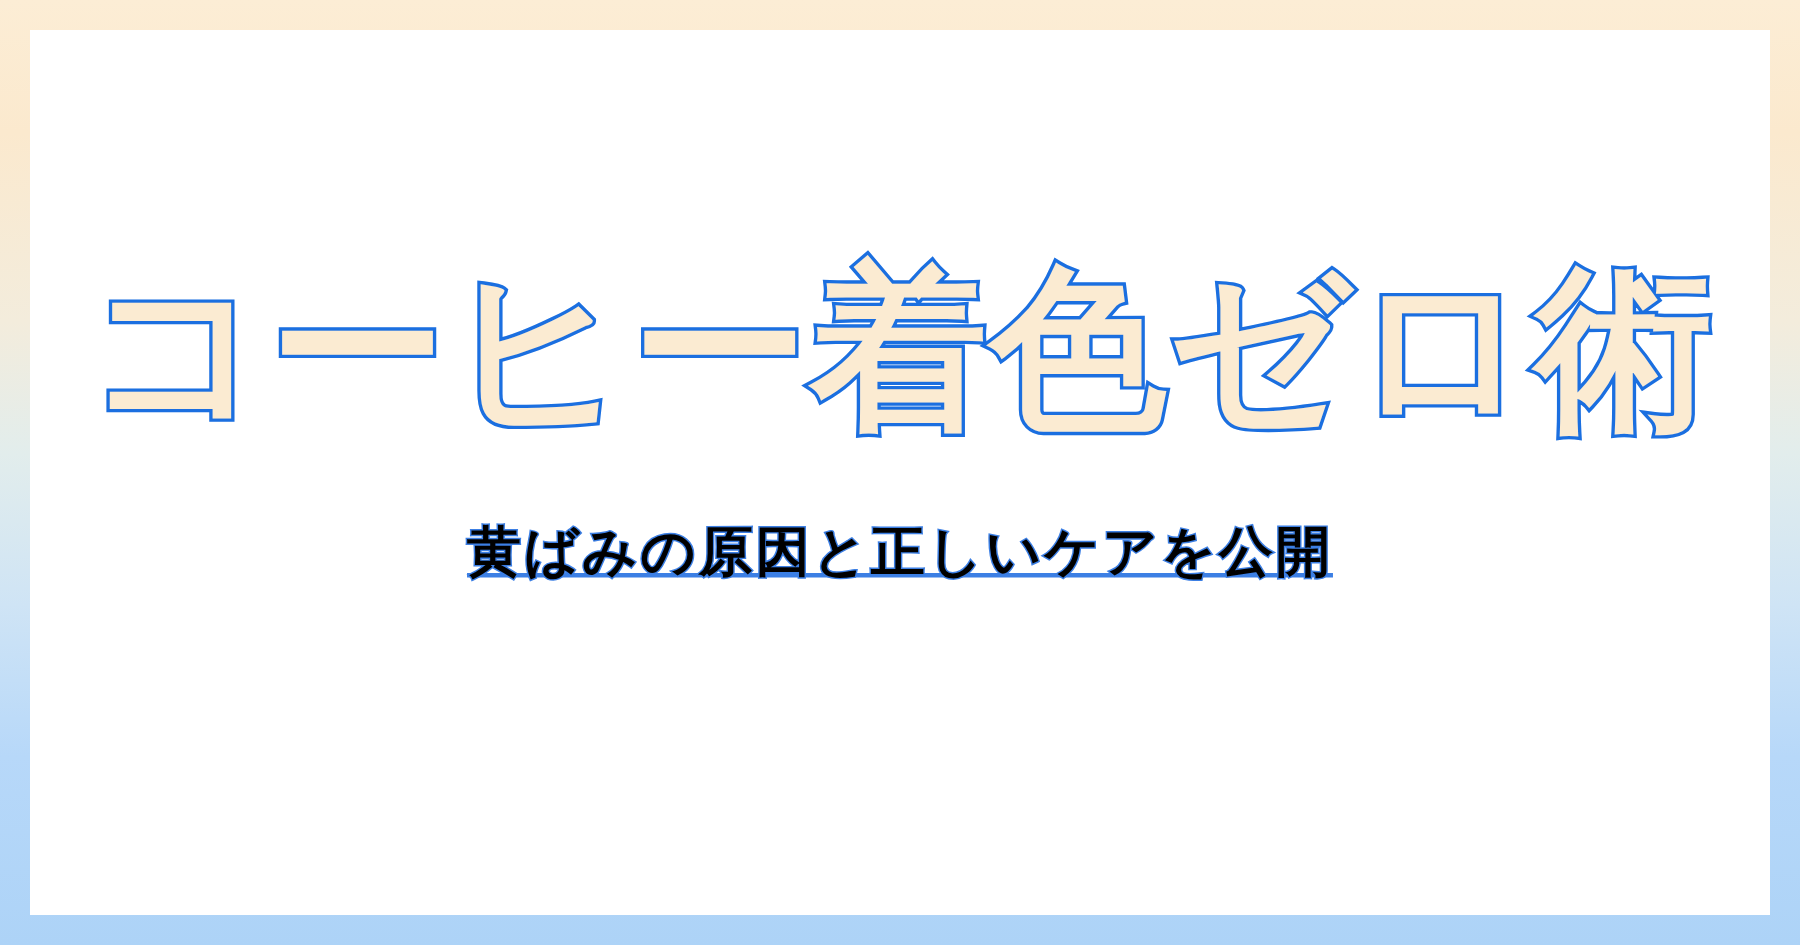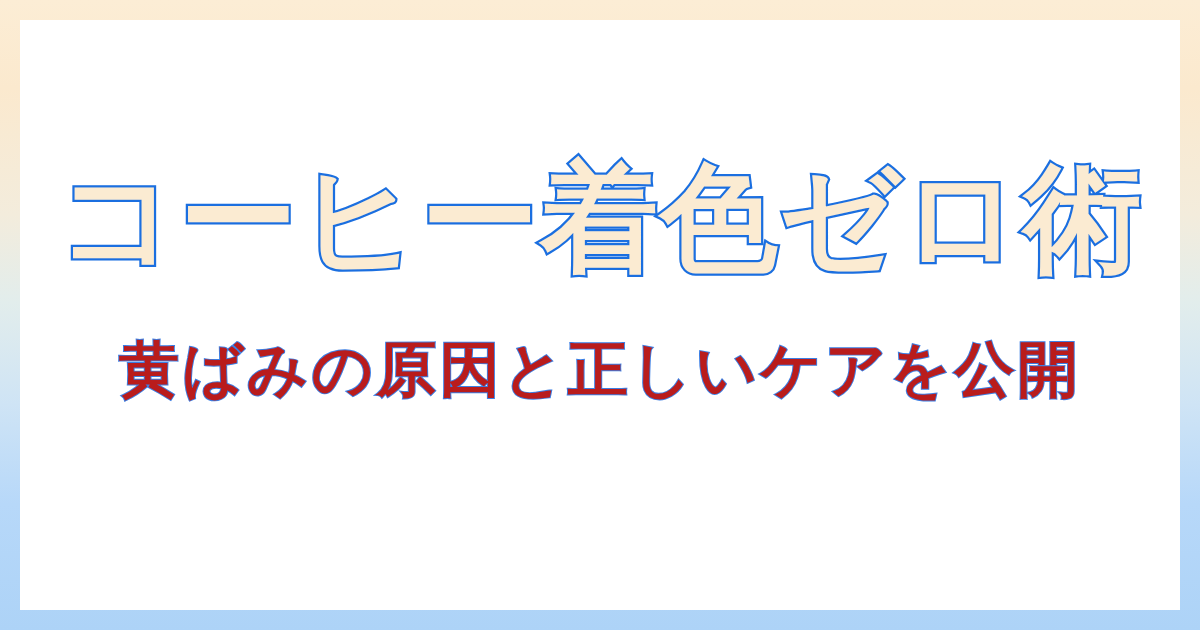--- a/index.html
+++ b/index.html
@@ -80,28 +80,29 @@
   .subtitle-wrap {
     width: 100%;
     text-align: center;
     margin-top: 54px;
     line-height: 1;
   }
 
   .subtitle {
     display: inline-block;
     font-family: "DejaVu Sans", "Liberation Sans", sans-serif;
-    font-size: 60px;
+    font-size: 36px;
     font-weight: 700;
     letter-spacing: 0.055em;
     line-height: 1.1;
     white-space: nowrap;
-    color: #b91c1c;
+    color: #000000;
     -webkit-text-stroke: 1.9px #3C7FE4;
     paint-order: stroke fill;
+    text-decoration: underline;
   }
 
   
   @supports not (-webkit-text-stroke: 1px #000) {
     .title {
       text-shadow:
         -4px -4px 0 #1B6FE0,  4px -4px 0 #1B6FE0,
         -4px  4px 0 #1B6FE0,  4px  4px 0 #1B6FE0,
         -4px  0   0 #1B6FE0,  4px  0   0 #1B6FE0,
          0   -4px 0 #1B6FE0,  0    4px 0 #1B6FE0;

